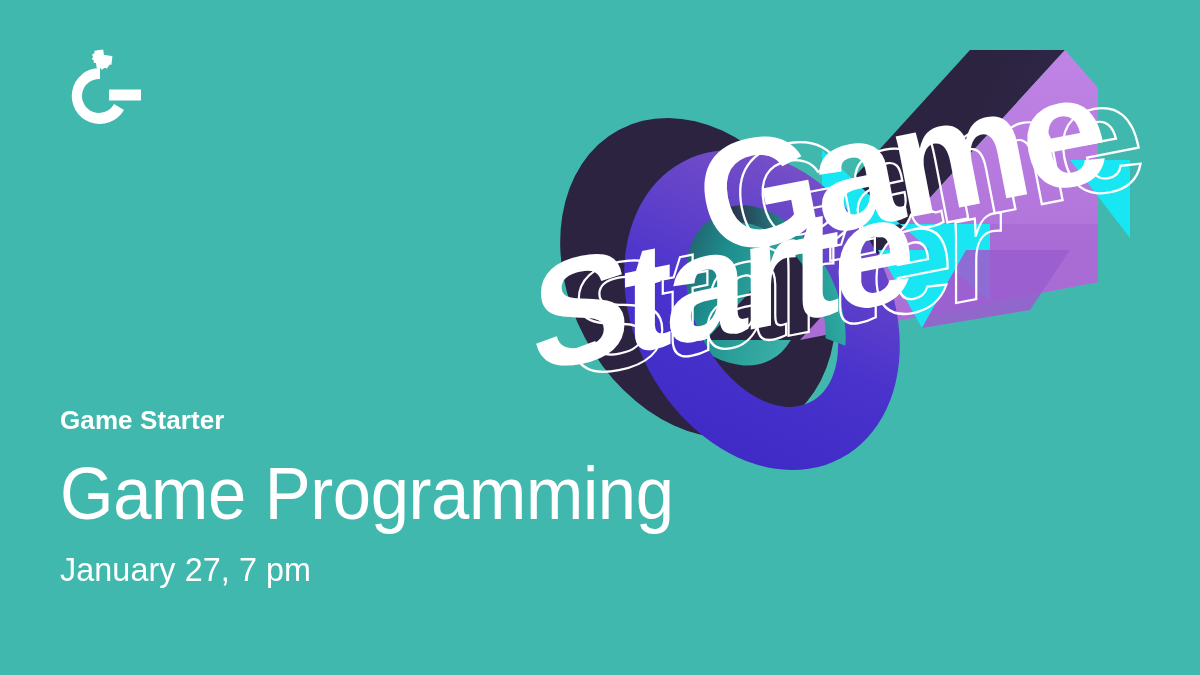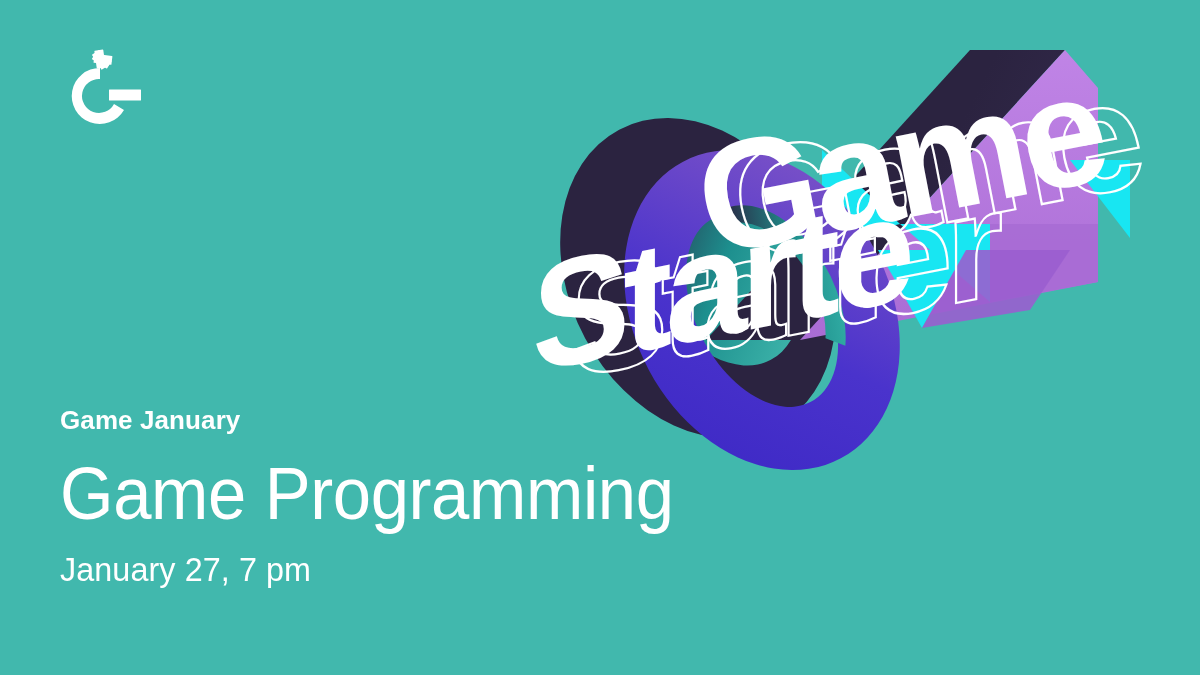--- a/index.html
+++ b/index.html
@@ -189,18 +189,18 @@
           </clipPath>
         </defs>
         <g clip-path="url(#starterSolidClip)">
           <text x="0" y="0" font-family="'Liberation Sans','DejaVu Sans',sans-serif" font-size="150" font-weight="700" letter-spacing="-7" fill="#ffffff">Starter</text>
         </g>
       </g>
     </svg>
   </div>
 
   <div id="text-block">
-    <p class="eyebrow">Game January</p>
+    <p class="eyebrow">Game Starter</p>
     <h1 class="headline">Game Programming</h1>
     <p class="datetime">January 27, 7 pm</p>
   </div>
 
 </div>
 
 </body></html>

